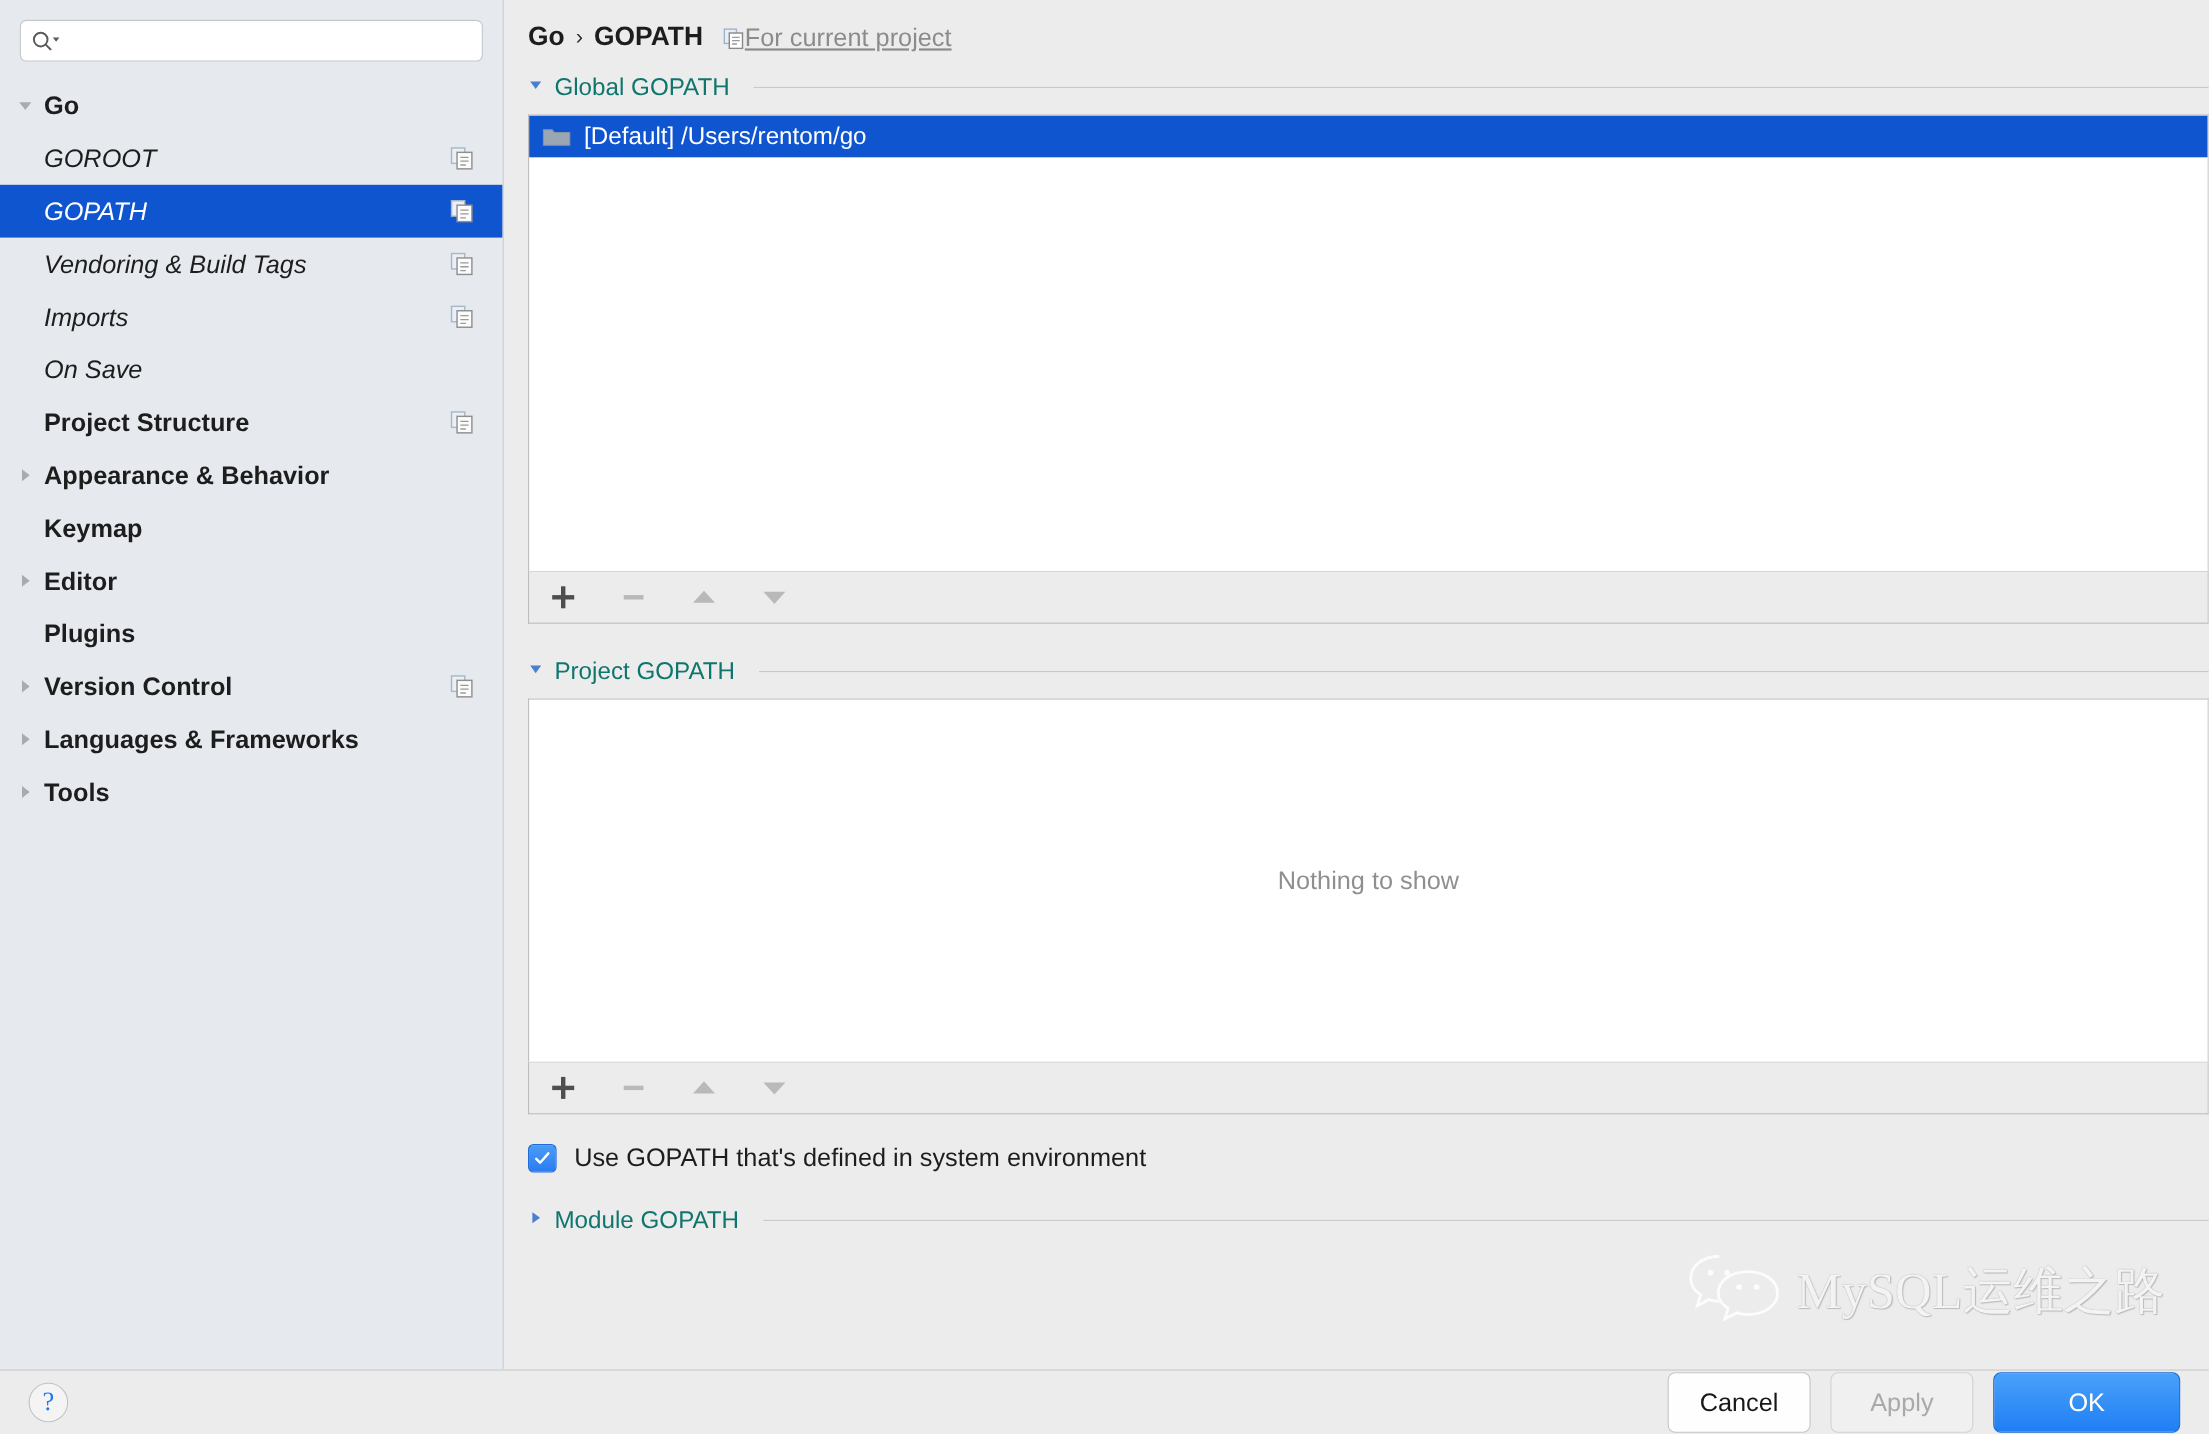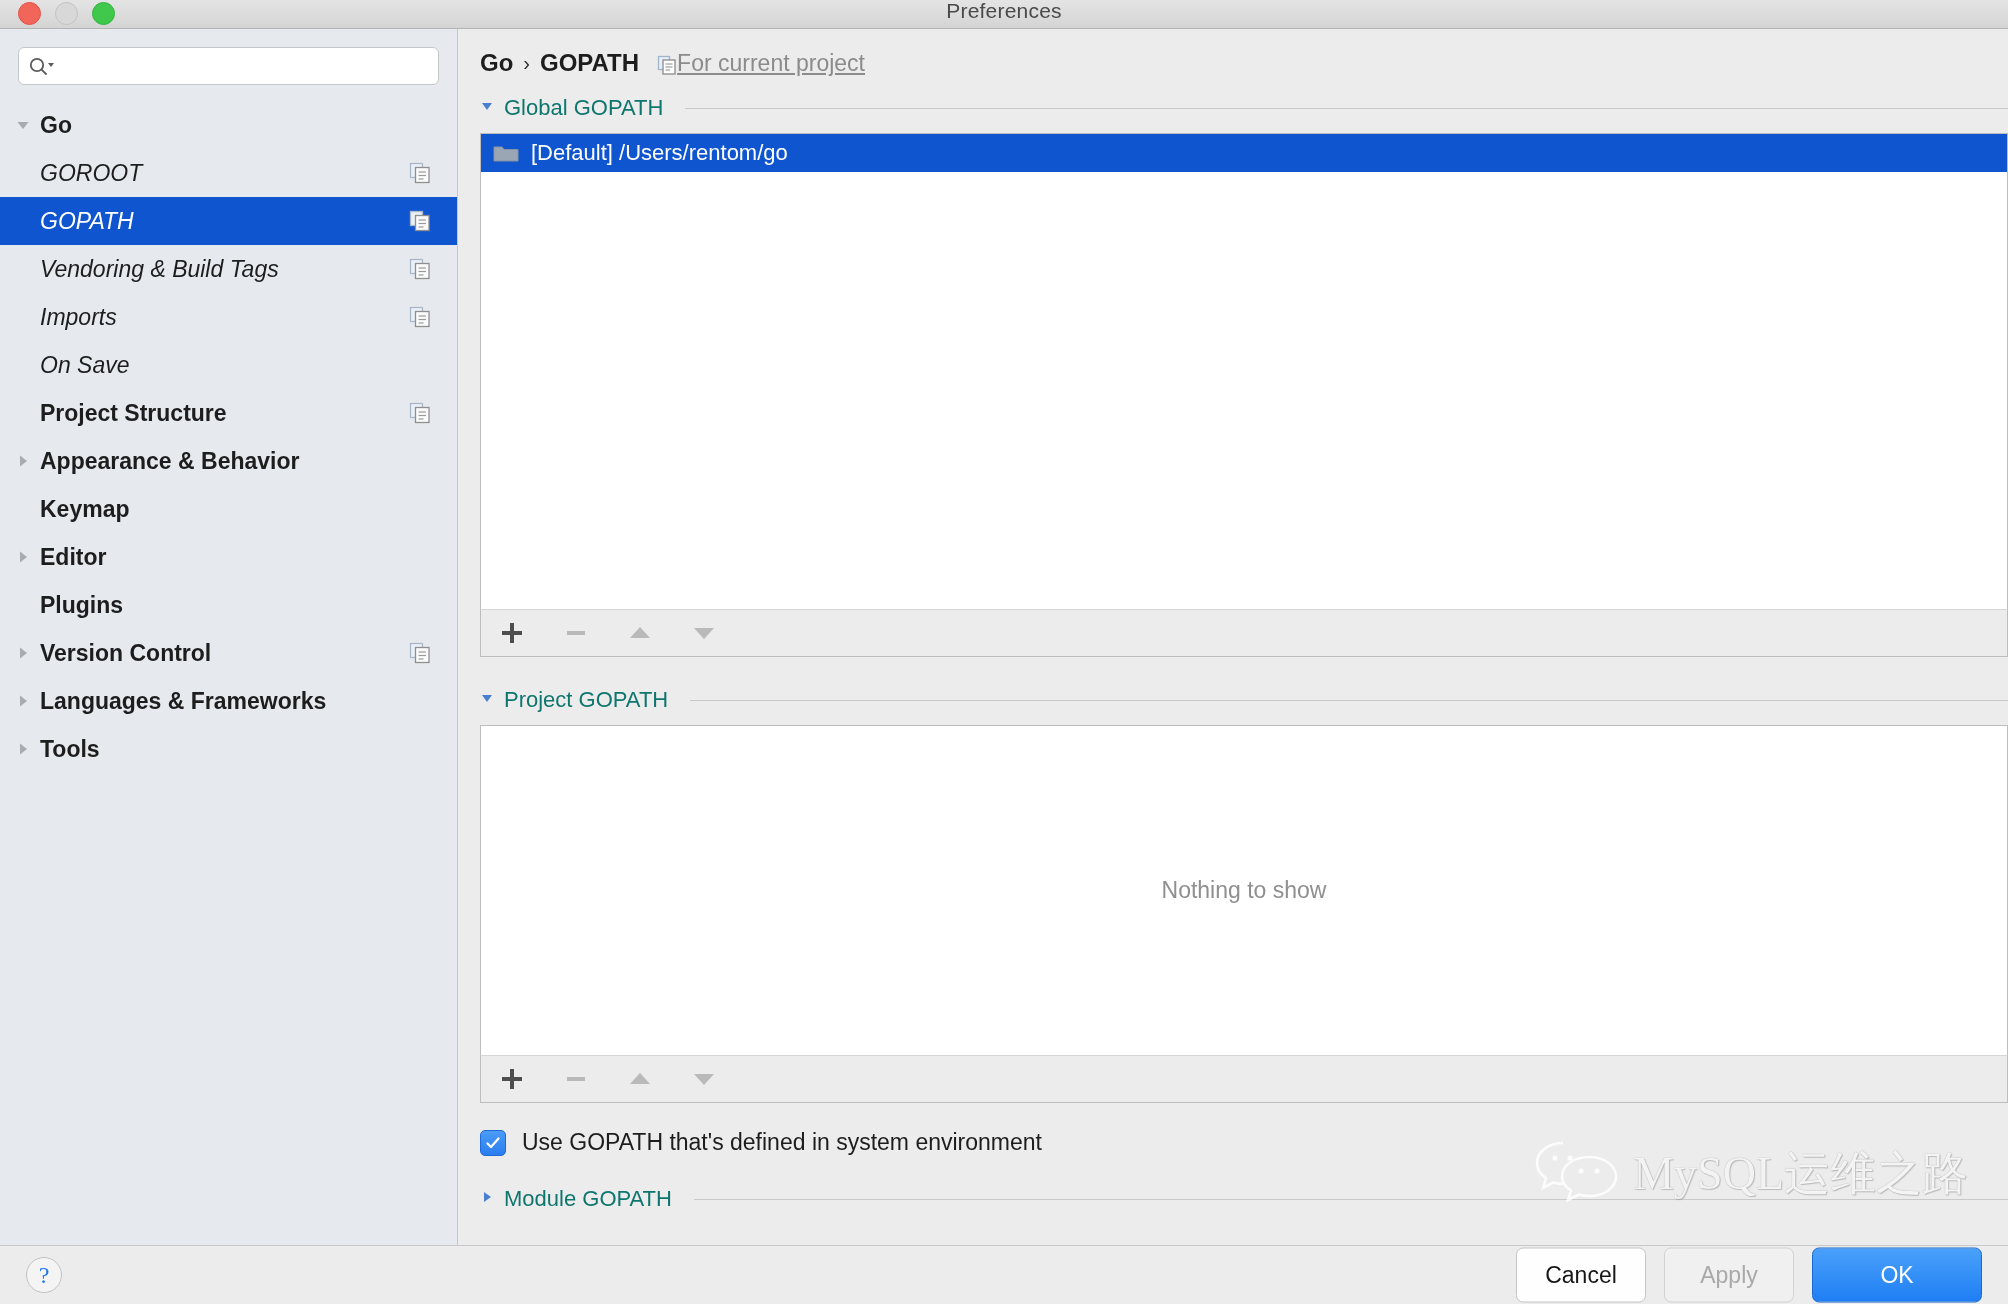--- a/index.html
+++ b/index.html
@@ -173,21 +173,21 @@
 
   .list-panel {
     margin: 8px 0 0 22px;
     background: #ffffff;
     border: 1px solid #bdbdbd;
     border-bottom: none;
     box-sizing: border-box;
     position: relative;
     overflow: hidden;
   }
-  .list-panel.global { height: 476px; }
+  .list-panel.global { height: 415px; }
   .list-panel.project {
     height: 330px;
     display: flex; align-items: center; justify-content: center;
   }
   .list-row {
     height: 38px;
     display: flex; align-items: center;
     padding-left: 12px;
     font-size: 22px;
     gap: 12px;
@@ -301,28 +301,20 @@
     border: 1px solid #1868cf;
     color: #ffffff;
     min-width: 170px;
   }
 </style>
 </head>
 <body>
 
 <div class="window">
 
-  <div class="titlebar">
-    <div class="traffic">
-      <div class="light close"></div>
-      <div class="light min"></div>
-      <div class="light max"></div>
-    </div>
-    <div class="title-text">Preferences</div>
-  </div>
 
   <div class="body-split">
 
     <div class="sidebar">
 
       <div class="search-wrap">
         <div class="search-box">
           <span class="search-icon">
             <svg width="26" height="18" viewBox="0 0 26 18">
               <circle cx="8" cy="8" r="6.2" fill="none" stroke="#5b5b5b" stroke-width="1.8"></circle>

